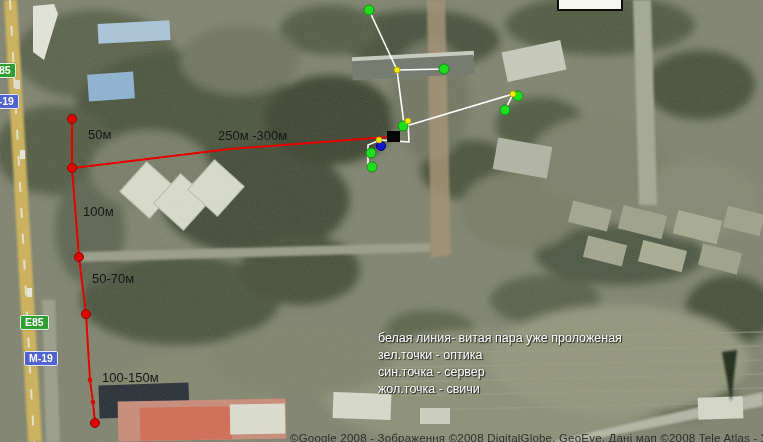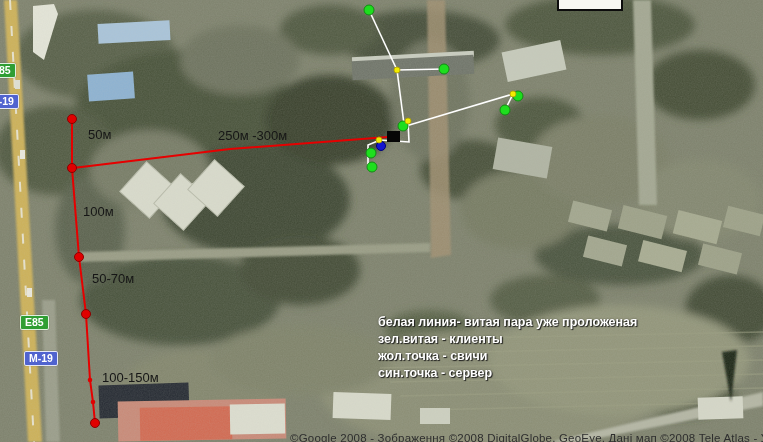--- a/index.html
+++ b/index.html
@@ -182,21 +182,21 @@
 
   <div class="corner-box"></div>
 
   <div id="badges">
       <div class="badge green" style="left: -13px; top: 63px;">E85</div>
       <div class="badge blue" style="left: -15px; top: 94px;">M-19</div>
       <div class="badge green" style="left: 20px; top: 315px;">E85</div>
       <div class="badge blue" style="left: 24px; top: 351px;">M-19</div>
     </div>
 
-  <div class="legend" id="legend" style="left: 378px; top: 314px; font-weight: bold;">
+  <div class="legend" id="legend" style="left: 378px; top: 330px;">
       <div class="legend-line">белая линия- витая пара уже проложеная</div>
-      <div class="legend-line">зел.витая - клиенты</div>
+      <div class="legend-line">зел.точки - оптика</div>
+      <div class="legend-line">син.точка - сервер</div>
       <div class="legend-line">жол.точка - свичи</div>
-      <div class="legend-line">син.точка - сервер</div>
     </div>
 
   <div class="attribution">©Google 2008 - Зображення ©2008 DigitalGlobe, GeoEye, Дані мап ©2008 Tele Atlas - Умови</div>
 </div>
 
 </body></html>

